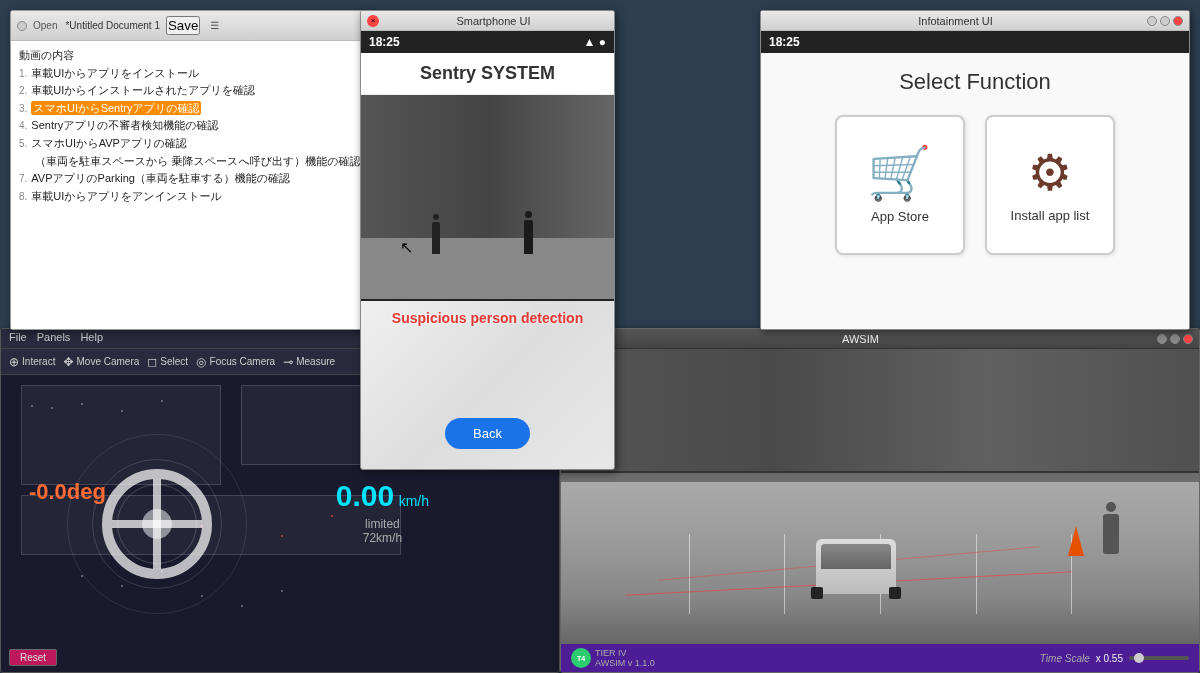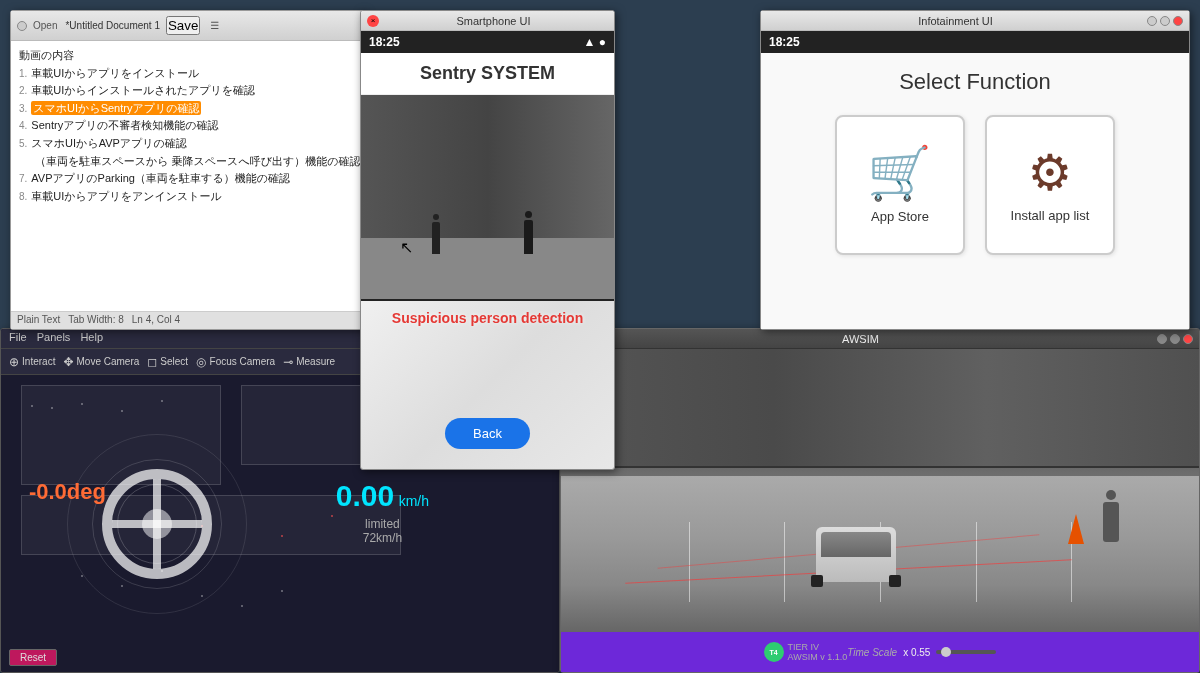--- a/index.html
+++ b/index.html
@@ -354,26 +354,26 @@
       border-left: 8px solid transparent;
       border-right: 8px solid transparent;
       border-bottom: 30px solid #e65100;
     }
     .lidar-circle {
       position: absolute;
       border-radius: 50%;
       border: 1px solid rgba(255,50,50,0.4);
     }
     .awsim-bottom-bar {
-      background: #6d28d9;
+      background: #4c1d95;
       padding: 4px 10px;
       display: flex;
       align-items: center;
-      justify-content: center;
-      height: 40px;
+      justify-content: space-between;
+      height: 28px;
     }
     .tier4-logo {
       display: flex;
       align-items: center;
       gap: 4px;
     }
     .tier4-logo-icon {
       width: 20px; height: 20px;
       background: #2ecc71;
       border-radius: 50%;
@@ -606,25 +606,20 @@
       <span class="content-line">動画の内容</span>
       <span class="content-line"><span class="line-num">1.</span>車載UIからアプリをインストール</span>
       <span class="content-line"><span class="line-num">2.</span>車載UIからインストールされたアプリを確認</span>
       <span class="content-line"><span class="line-num">3.</span><span class="highlight">スマホUIからSentryアプリの確認</span></span>
       <span class="content-line"><span class="line-num">4.</span>Sentryアプリの不審者検知機能の確認</span>
       <span class="content-line"><span class="line-num">5.</span>スマホUIからAVPアプリの確認</span>
       <span class="content-line" style="padding-left:16px;">（車両を駐車スペースから 乗降スペースへ呼び出す）機能の確認</span>
       <span class="content-line"><span class="line-num">7.</span>AVPアプリのParking（車両を駐車する）機能の確認</span>
       <span class="content-line"><span class="line-num">8.</span>車載UIからアプリをアンインストール</span>
     </div>
-    <div class="editor-statusbar">
-      <span>Plain Text</span>
-      <span>Tab Width: 8</span>
-      <span>Ln 4, Col 4</span>
-    </div>
   </div>
 
   <div class="smartphone-ui">
     <div class="smartphone-titlebar">
       <button class="smartphone-close-btn">×</button>
       <span class="smartphone-title-text">Smartphone UI</span>
     </div>
     <div class="smartphone-statusbar">
       <span>18:25</span>
       <span>▲ ●</span>

